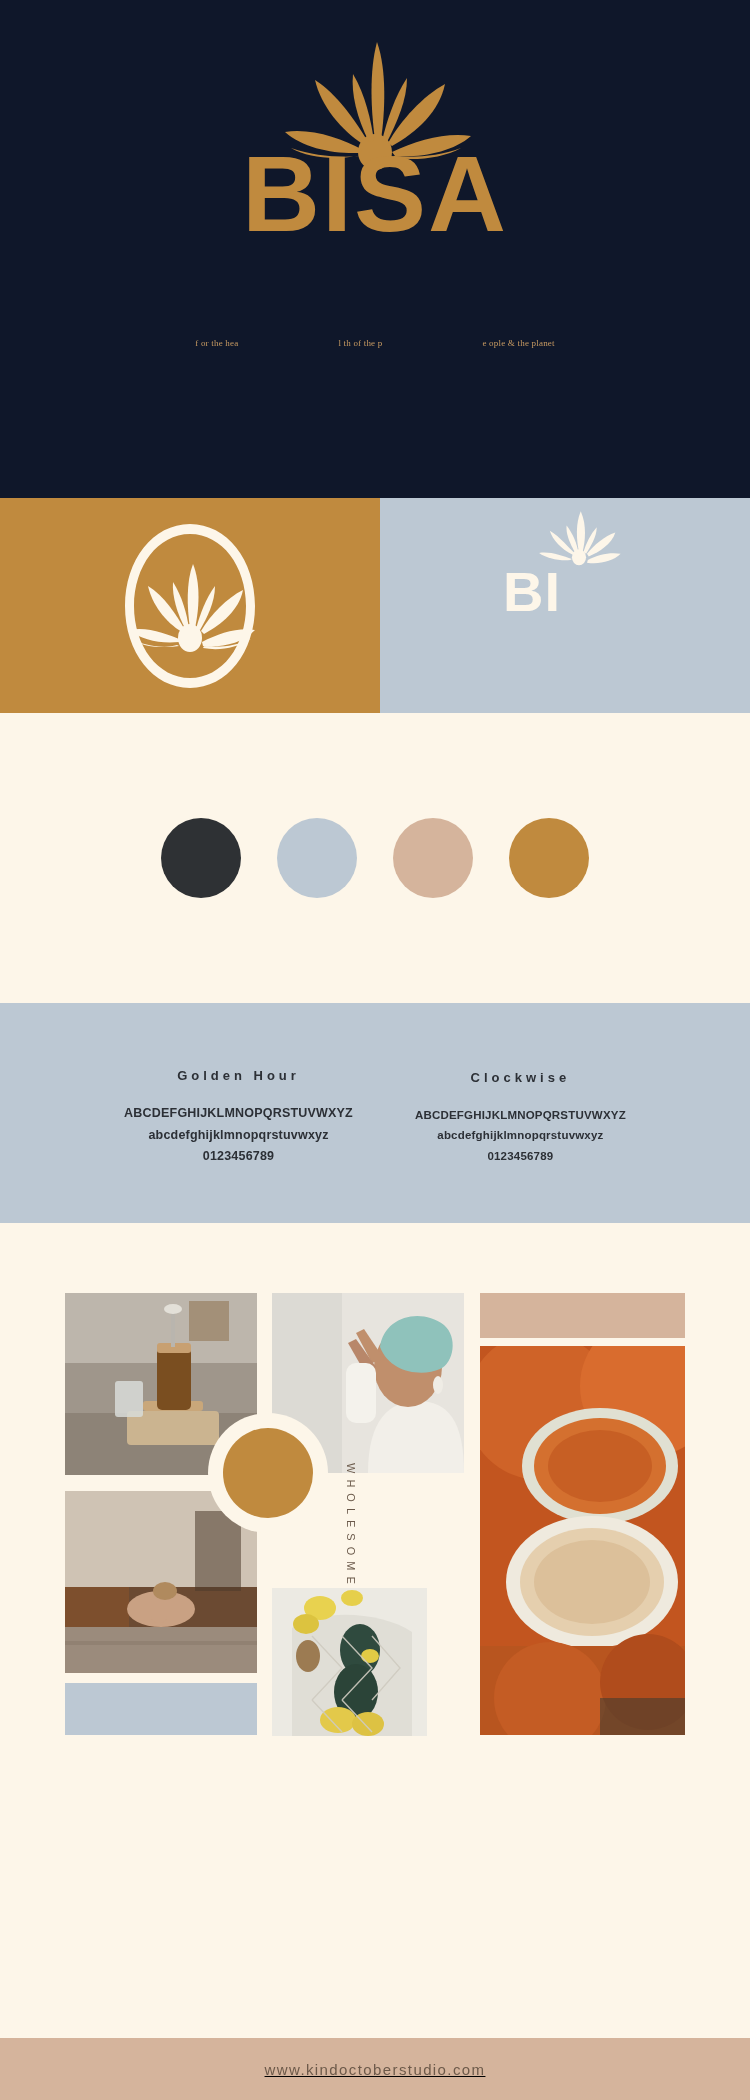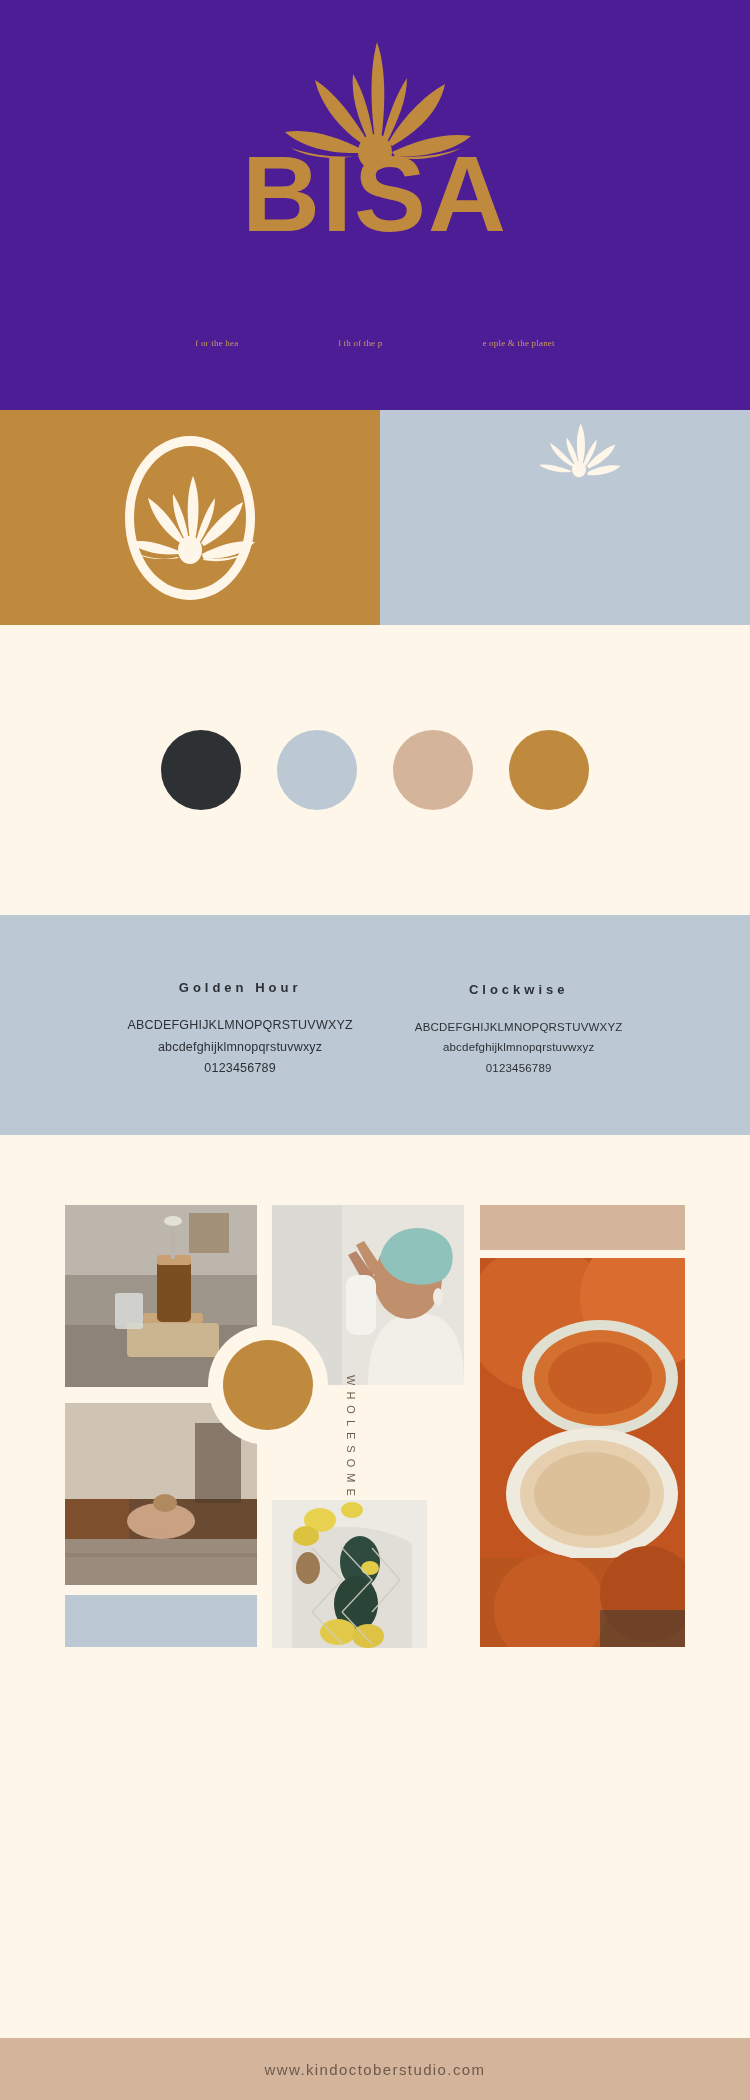--- a/index.html
+++ b/index.html
@@ -8,21 +8,21 @@
     width: 750px;
     height: 2100px;
     font-family: "Liberation Sans", sans-serif;
     background: #fdf6e9;
     overflow: hidden;
   }
 
   .board { position: relative; width: 750px; height: 2100px; background: #fdf6e9; }
 
   
-  .hero { position: relative; height: 410px; background: #4c1d95; }
+  .hero { position: relative; height: 498px; background: #0f172a; }
 
   .hero-mark { position: absolute; left: 50%; top: 32px; transform: translateX(-50%); width: 260px; height: 140px; }
 
   .wordmark {
     position: absolute; left: 0; right: 0; top: 140px;
     text-align: center;
     font-family: "Liberation Sans", sans-serif;
     font-size: 108px;
     font-weight: 700;
     letter-spacing: 2px;
@@ -56,21 +56,21 @@
   .stack-letters .l2 { display: block; padding-left: 22px; }
 
   
   .palette { height: 290px; background: #fdf6e9; display: flex; align-items: center; justify-content: center; gap: 36px; }
   .swatch { width: 80px; height: 80px; border-radius: 50%; }
 
   
   .typography { height: 220px; background: #bcc8d3; display: flex; align-items: center; justify-content: center; gap: 62px; padding-top: 10px; }
   .font-block { text-align: center; color: #2c3036; }
   .font-name { font-size: 13px; font-weight: 700; letter-spacing: 4px; margin-bottom: 20px; }
-  .font-spec { font-size: 12.5px; line-height: 1.75; letter-spacing: .2px; }
+  .font-spec { font-size: 12.5px; line-height: 1.75; letter-spacing: .2px; font-weight: bold; }
   .font-block.secondary .font-spec { font-size: 11.5px; }
 
   
   .mood { position: relative; height: 900px; background: #fdf6e9; padding: 70px 65px 0 65px; }
   .mood-grid { position: relative; width: 620px; height: 790px; }
 
   .tile { position: absolute; overflow: hidden; background: #ddd; }
 
   .ph { width: 100%; height: 100%; display: block; }
 
@@ -98,21 +98,21 @@
   .wholesome {
     position: absolute; left: 280px; top: 170px;
     writing-mode: vertical-rl;
     font-size: 11px; letter-spacing: 6px;
     color: #6b5a4b; font-weight: 400;
   }
 
   
   .footer {
     position: absolute; left: 0; bottom: 0; width: 100%; height: 62px;
-    background: #d5b49c; display: flex; align-items: center; justify-content: center;
+    background: #d5b49c; display: flex; align-items: center; justify-content: center; text-decoration: underline;
   }
   .footer-url { font-size: 15px; letter-spacing: 1.4px; color: #6d5a4a; }
 </style>
 </head>
 <body>
 
 <div class="board">
 
   <section class="hero">
 
@@ -186,20 +186,21 @@
             <path d="M70 48 C67 34 66 16 72 2 C79 18 77 36 74 48 Z"></path>
             <path d="M66 49 C59 38 55 26 56 18 C63 27 68 39 69 48 Z"></path>
             <path d="M75 48 C78 38 83 28 90 20 C90 31 83 42 78 50 Z"></path>
             <path d="M63 51 C50 45 40 34 37 24 C49 31 58 43 66 50 Z"></path>
             <path d="M79 50 C87 40 99 30 111 26 C107 39 93 48 81 53 Z"></path>
             <path d="M60 57 C47 58 33 55 25 49 C37 47 51 52 62 56 Z"></path>
             <path d="M80 57 C91 51 105 48 117 50 C108 59 92 62 79 60 Z"></path>
           </g>
         </svg>
         <div class="stack-letters">
+          <span class="l1">BI</span>
         </div>
       </div>
     </div>
   </section>
 
   <section class="palette">
     <div class="swatch" style="background: rgb(46, 49, 52);"></div>
     <div class="swatch" style="background: rgb(188, 200, 211);"></div>
     <div class="swatch" style="background: rgb(213, 180, 156);"></div>
     <div class="swatch" style="background: rgb(192, 138, 62);"></div>

